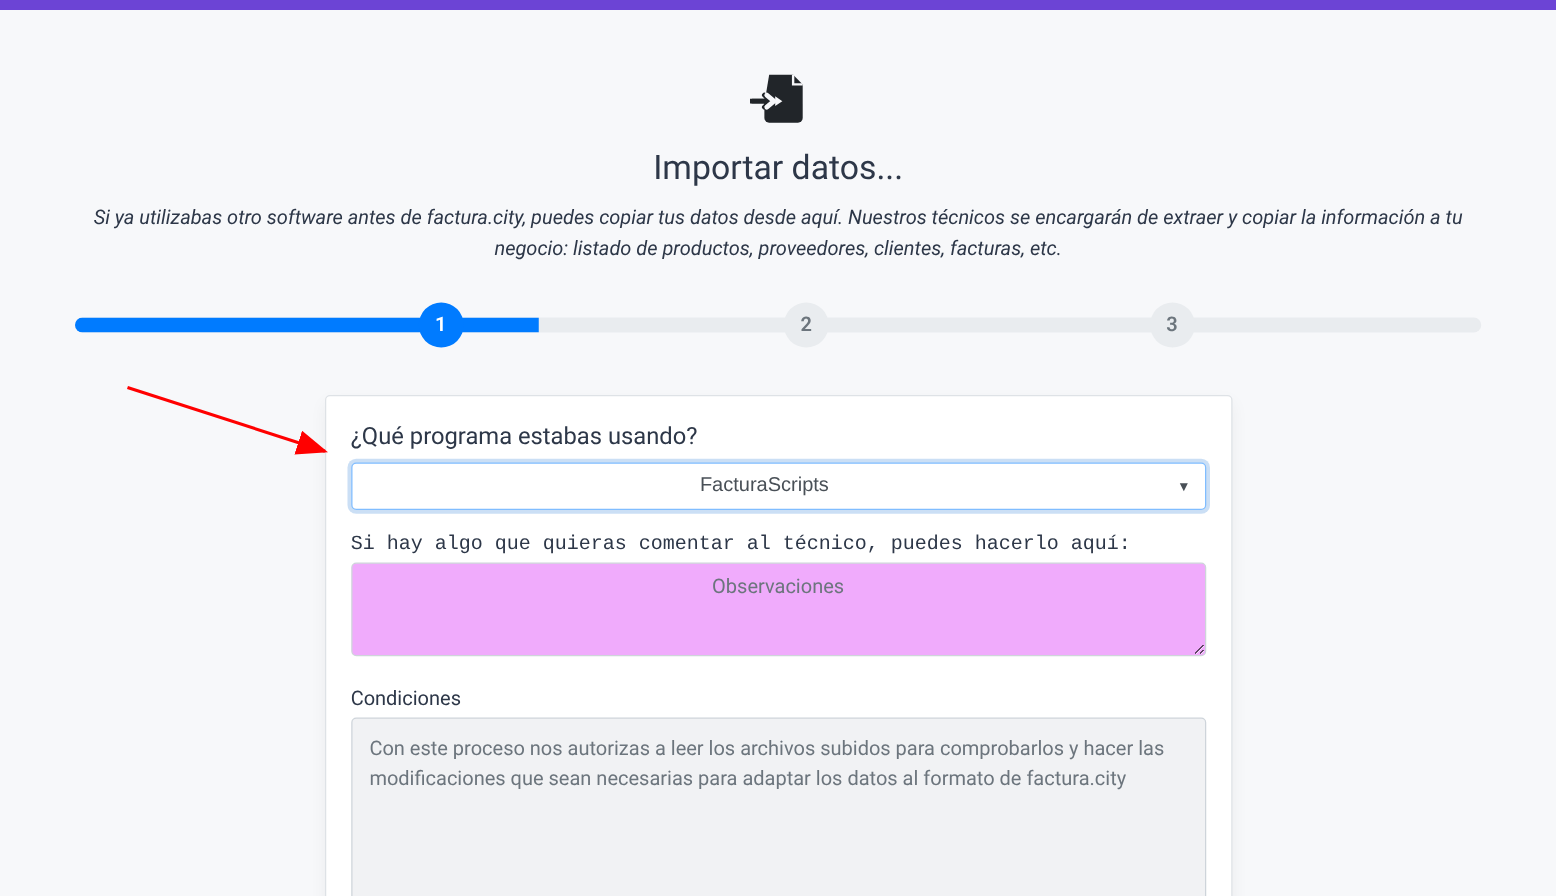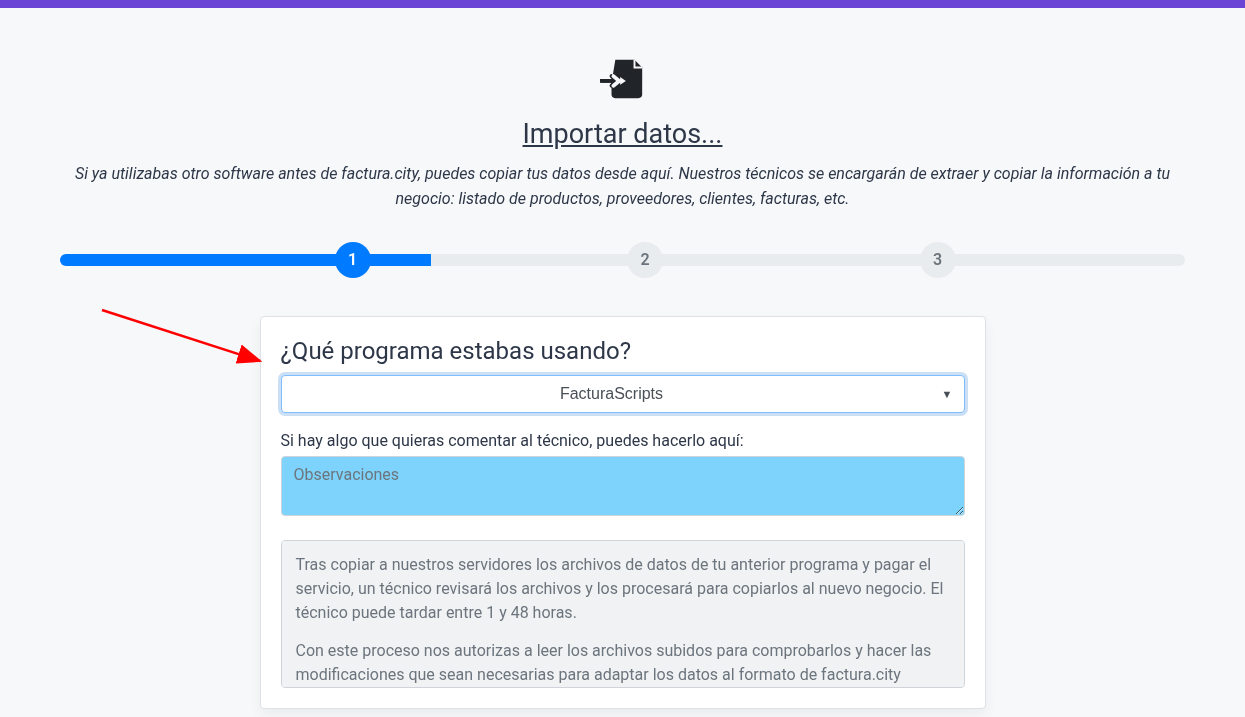--- a/index.html
+++ b/index.html
@@ -30,21 +30,20 @@
     }
     .file-icon {
       width: 46px;
       height: 46px;
     }
     .page-title {
       font-size: 27px;
       font-weight: 400;
       color: #2d3748;
       margin-bottom: 12px;
-      text-decoration: underline;
     }
     .page-desc {
       font-size: 16px;
       color: #2d3748;
       line-height: 1.55;
       max-width: 1120px;
       margin: 0 auto 28px auto;
       font-style: italic;
     }
     .progress-wrap {
@@ -94,21 +93,21 @@
       margin: 36px auto 0 auto;
       background: #fff;
       border: 1px solid #dee2e6;
       border-radius: 4px;
       box-shadow: 0 6px 14px rgba(0,0,0,0.05);
       padding: 20px;
       text-align: left;
       position: relative;
     }
     .q-label {
-      font-size: 24px;
+      font-size: 19px;
       color: #2d3748;
       margin-bottom: 10px;
     }
     .select-wrap {
       position: relative;
       margin-bottom: 18px;
     }
     .select-field {
       width: 100%;
       height: 38px;
@@ -130,33 +129,35 @@
       top: 50%;
       transform: translateY(-50%);
       font-size: 11px;
       color: #495057;
       pointer-events: none;
     }
     .sub-label {
       font-size: 16px;
       color: #2d3748;
       margin-bottom: 6px;
+      font-family: Liberation Mono, monospace;
     }
     .textarea-field {
       width: 100%;
-      height: 60px;
+      height: 75px;
       padding: 8px 12px;
       font-size: 16px;
       font-family: inherit;
       color: #495057;
-      background: #7dd3fc;
+      background: #f0abfc;
       border: 1px solid #ced4da;
       border-radius: 4px;
       resize: vertical;
       margin-bottom: 20px;
+      text-align: center;
     }
     .textarea-field::placeholder {
       color: #6c757d;
     }
     .cond-label {
       font-size: 16px;
       color: #2d3748;
       margin-bottom: 6px;
     }
     .cond-box {
@@ -220,22 +221,22 @@
     <div class="q-label">¿Qué programa estabas usando?</div>
 
     <div class="select-wrap">
       <input type="text" class="select-field" value="FacturaScripts" style="">
       <span class="select-arrow">▼</span>
     </div>
 
     <div class="sub-label">Si hay algo que quieras comentar al técnico, puedes hacerlo aquí:</div>
     <textarea class="textarea-field" placeholder="Observaciones" style=""></textarea>
 
+    <div class="cond-label">Condiciones</div>
     <div class="cond-box">
-      <p>Tras copiar a nuestros servidores los archivos de datos de tu anterior programa y pagar el servicio, un técnico revisará los archivos y los procesará para copiarlos al nuevo negocio. El técnico puede tardar entre 1 y 48 horas.</p>
       <p>Con este proceso nos autorizas a leer los archivos subidos para comprobarlos y hacer las modificaciones que sean necesarias para adaptar los datos al formato de factura.city</p>
     </div>
   </div>
 </div>
 
 <svg class="arrow-annot" width="190" height="70">
   <defs>
     <marker id="arrowhead" markerWidth="10" markerHeight="8" refX="9" refY="4" orient="auto">
       <polygon points="0 0, 10 4, 0 8" fill="#ff0000"></polygon>
     </marker>

